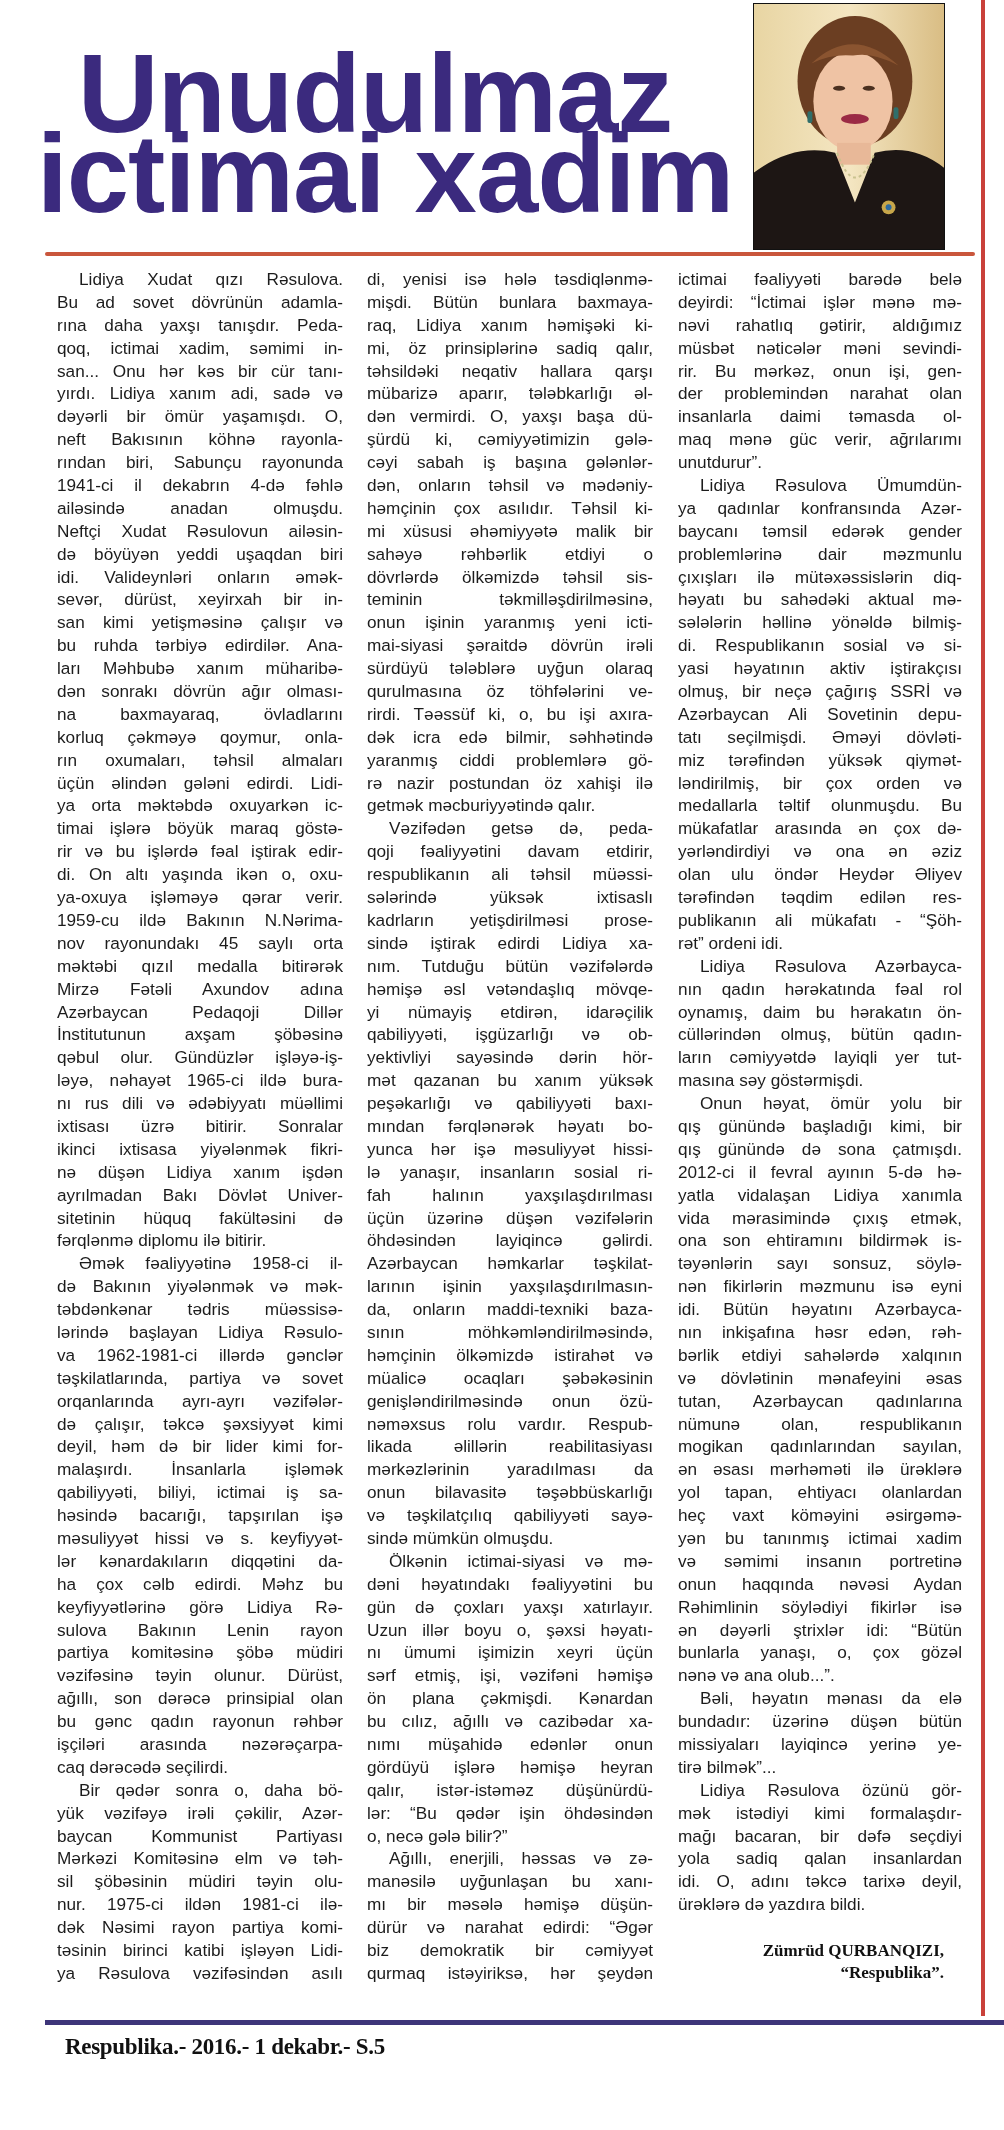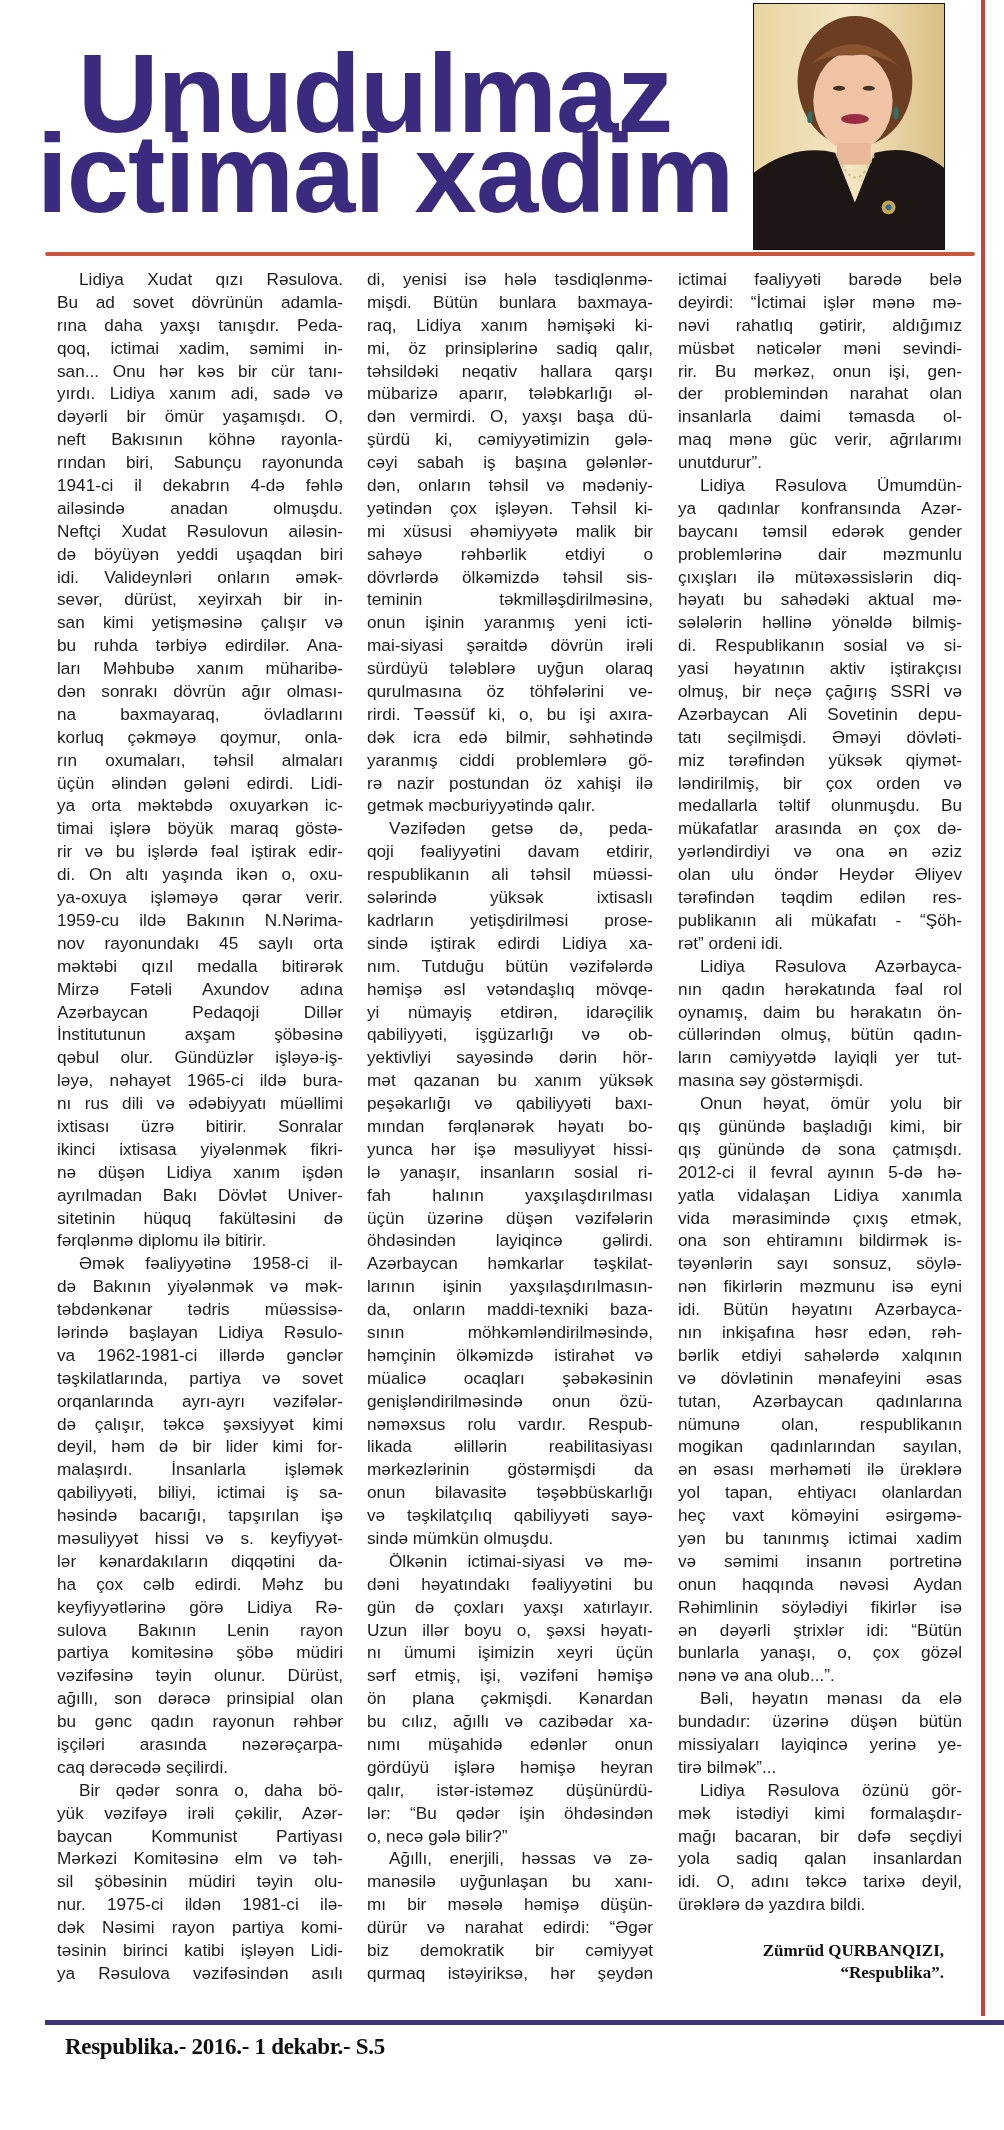--- a/index.html
+++ b/index.html
@@ -166,21 +166,21 @@
     <span class="ln">di, yenisi isə hələ təsdiqlənmə-</span>
     <span class="ln">mişdi. Bütün bunlara baxmaya-</span>
     <span class="ln">raq, Lidiya xanım həmişəki ki-</span>
     <span class="ln">mi, öz prinsiplərinə sadiq qalır,</span>
     <span class="ln">təhsildəki neqativ hallara qarşı</span>
     <span class="ln">mübarizə aparır, tələbkarlığı əl-</span>
     <span class="ln">dən vermirdi. O, yaxşı başa dü-</span>
     <span class="ln">şürdü ki, cəmiyyətimizin gələ-</span>
     <span class="ln">cəyi sabah iş başına gələnlər-</span>
     <span class="ln">dən, onların təhsil və mədəniy-</span>
-    <span class="ln">yətindən çox işləyən. Təhsil ki-</span>
+    <span class="ln">həmçinin çox asılıdır. Təhsil ki-</span>
     <span class="ln">mi xüsusi əhəmiyyətə malik bir</span>
     <span class="ln">sahəyə rəhbərlik etdiyi o</span>
     <span class="ln">dövrlərdə ölkəmizdə təhsil sis-</span>
     <span class="ln">teminin təkmilləşdirilməsinə,</span>
     <span class="ln">onun işinin yaranmış yeni icti-</span>
     <span class="ln">mai-siyasi şəraitdə dövrün irəli</span>
     <span class="ln">sürdüyü tələblərə uyğun olaraq</span>
     <span class="ln">qurulmasına öz töhfələrini ve-</span>
     <span class="ln">rirdi. Təəssüf ki, o, bu işi axıra-</span>
     <span class="ln">dək icra edə bilmir, səhhətində</span>
@@ -208,21 +208,21 @@
     <span class="ln">öhdəsindən layiqincə gəlirdi.</span>
     <span class="ln">Azərbaycan həmkarlar təşkilat-</span>
     <span class="ln">larının işinin yaxşılaşdırılmasın-</span>
     <span class="ln">da, onların maddi-texniki baza-</span>
     <span class="ln">sının möhkəmləndirilməsində,</span>
     <span class="ln">həmçinin ölkəmizdə istirahət və</span>
     <span class="ln">müalicə ocaqları şəbəkəsinin</span>
     <span class="ln">genişləndirilməsində onun özü-</span>
     <span class="ln">nəməxsus rolu vardır. Respub-</span>
     <span class="ln">likada əlillərin reabilitasiyası</span>
-    <span class="ln">mərkəzlərinin göstərmişdi da</span>
+    <span class="ln">mərkəzlərinin yaradılması da</span>
     <span class="ln">onun bilavasitə təşəbbüskarlığı</span>
     <span class="ln">və təşkilatçılıq qabiliyyəti sayə-</span>
     <span class="ln last">sində mümkün olmuşdu.</span>
     <span class="ln ind">Ölkənin ictimai-siyasi və mə-</span>
     <span class="ln">dəni həyatındakı fəaliyyətini bu</span>
     <span class="ln">gün də çoxları yaxşı xatırlayır.</span>
     <span class="ln">Uzun illər boyu o, şəxsi həyatı-</span>
     <span class="ln">nı ümumi işimizin xeyri üçün</span>
     <span class="ln">sərf etmiş, işi, vəzifəni həmişə</span>
     <span class="ln">ön plana çəkmişdi. Kənardan</span>

